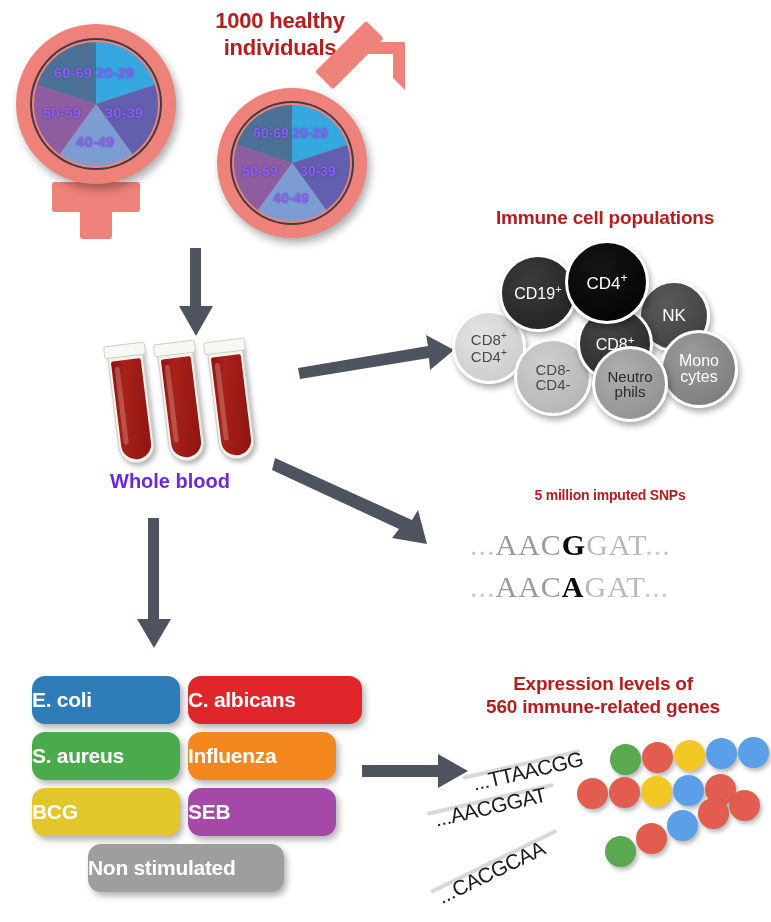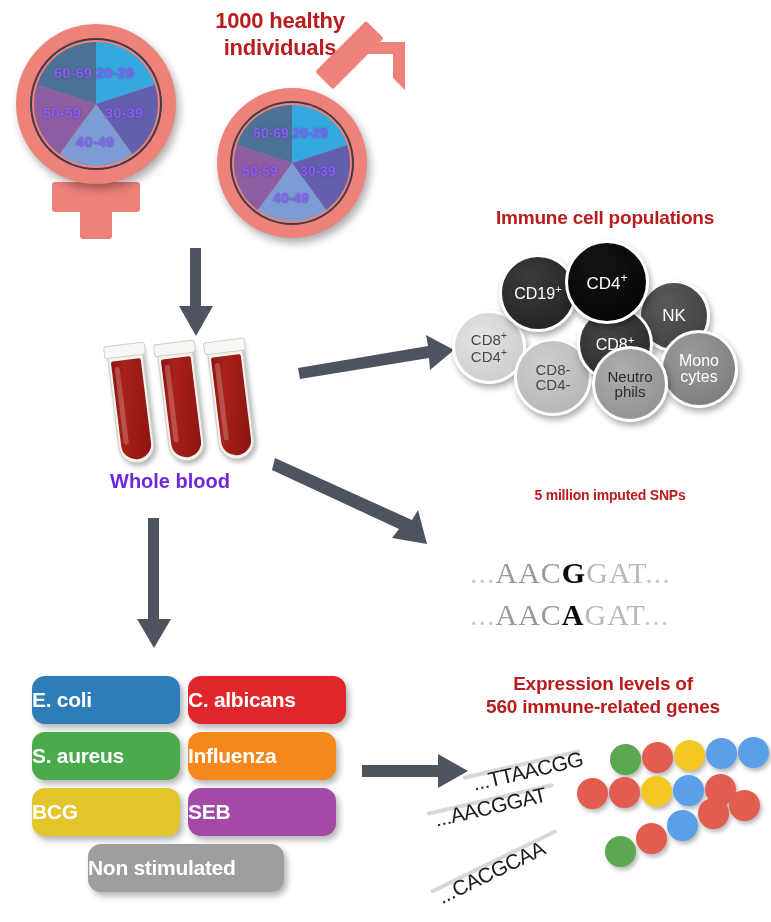--- a/index.html
+++ b/index.html
@@ -144,21 +144,21 @@
     justify-content: center;
     text-align: center;
     font-weight: normal;
     line-height: 1.02;
     box-shadow: 2px 4px 6px rgba(0,0,0,0.33);
   }
   .bubble span.txt { display: block; }
   .bub-sup { font-size: 0.72em; vertical-align: super; }
 
   
-  #snps { left: 470px; top: 556px; width: 290px; height: 90px; }
+  #snps { left: 470px; top: 528px; width: 290px; height: 90px; }
   .snp-row {
     position: absolute;
     font-family: "Liberation Serif", serif;
     font-size: 30px;
     letter-spacing: 1px;
     white-space: nowrap;
   }
   .snp-faint { color: #b9b9b9; }
   .snp-mid  { color: #9a9a9a; }
   .snp-bold { color: #0a0a0a; font-weight: bold; }
@@ -341,21 +341,21 @@
     </div>
     <div class="snp-row" style="left:0px; top:42px;">
       <span class="snp-dots">...</span><span class="snp-mid">AAC</span><span class="snp-bold">A</span><span class="snp-faint">GAT</span><span class="snp-dots">...</span>
     </div>
   </div>
 
   <div id="stimuli" class="abs">
     <div class="stim" style="left:0px;   top:0px;   width:148px; height:48px; background:#2e7cb8;">
       <span>E. coli</span>
     </div>
-    <div class="stim" style="left:156px; top:0px;   width:158px; height:48px; background:#e0262b;">
+    <div class="stim" style="left:156px; top:0px;   width:174px; height:48px; background:#e0262b;">
       <span>C. albicans</span>
     </div>
     <div class="stim" style="left:0px;   top:56px;  width:148px; height:48px; background:#4aab4c;">
       <span>S. aureus</span>
     </div>
     <div class="stim" style="left:156px; top:56px;  width:148px; height:48px; background:#f5871f;">
       <span>Influenza</span>
     </div>
     <div class="stim" style="left:0px;   top:112px; width:148px; height:48px; background:#e3c62b;">
       <span>BCG</span>

